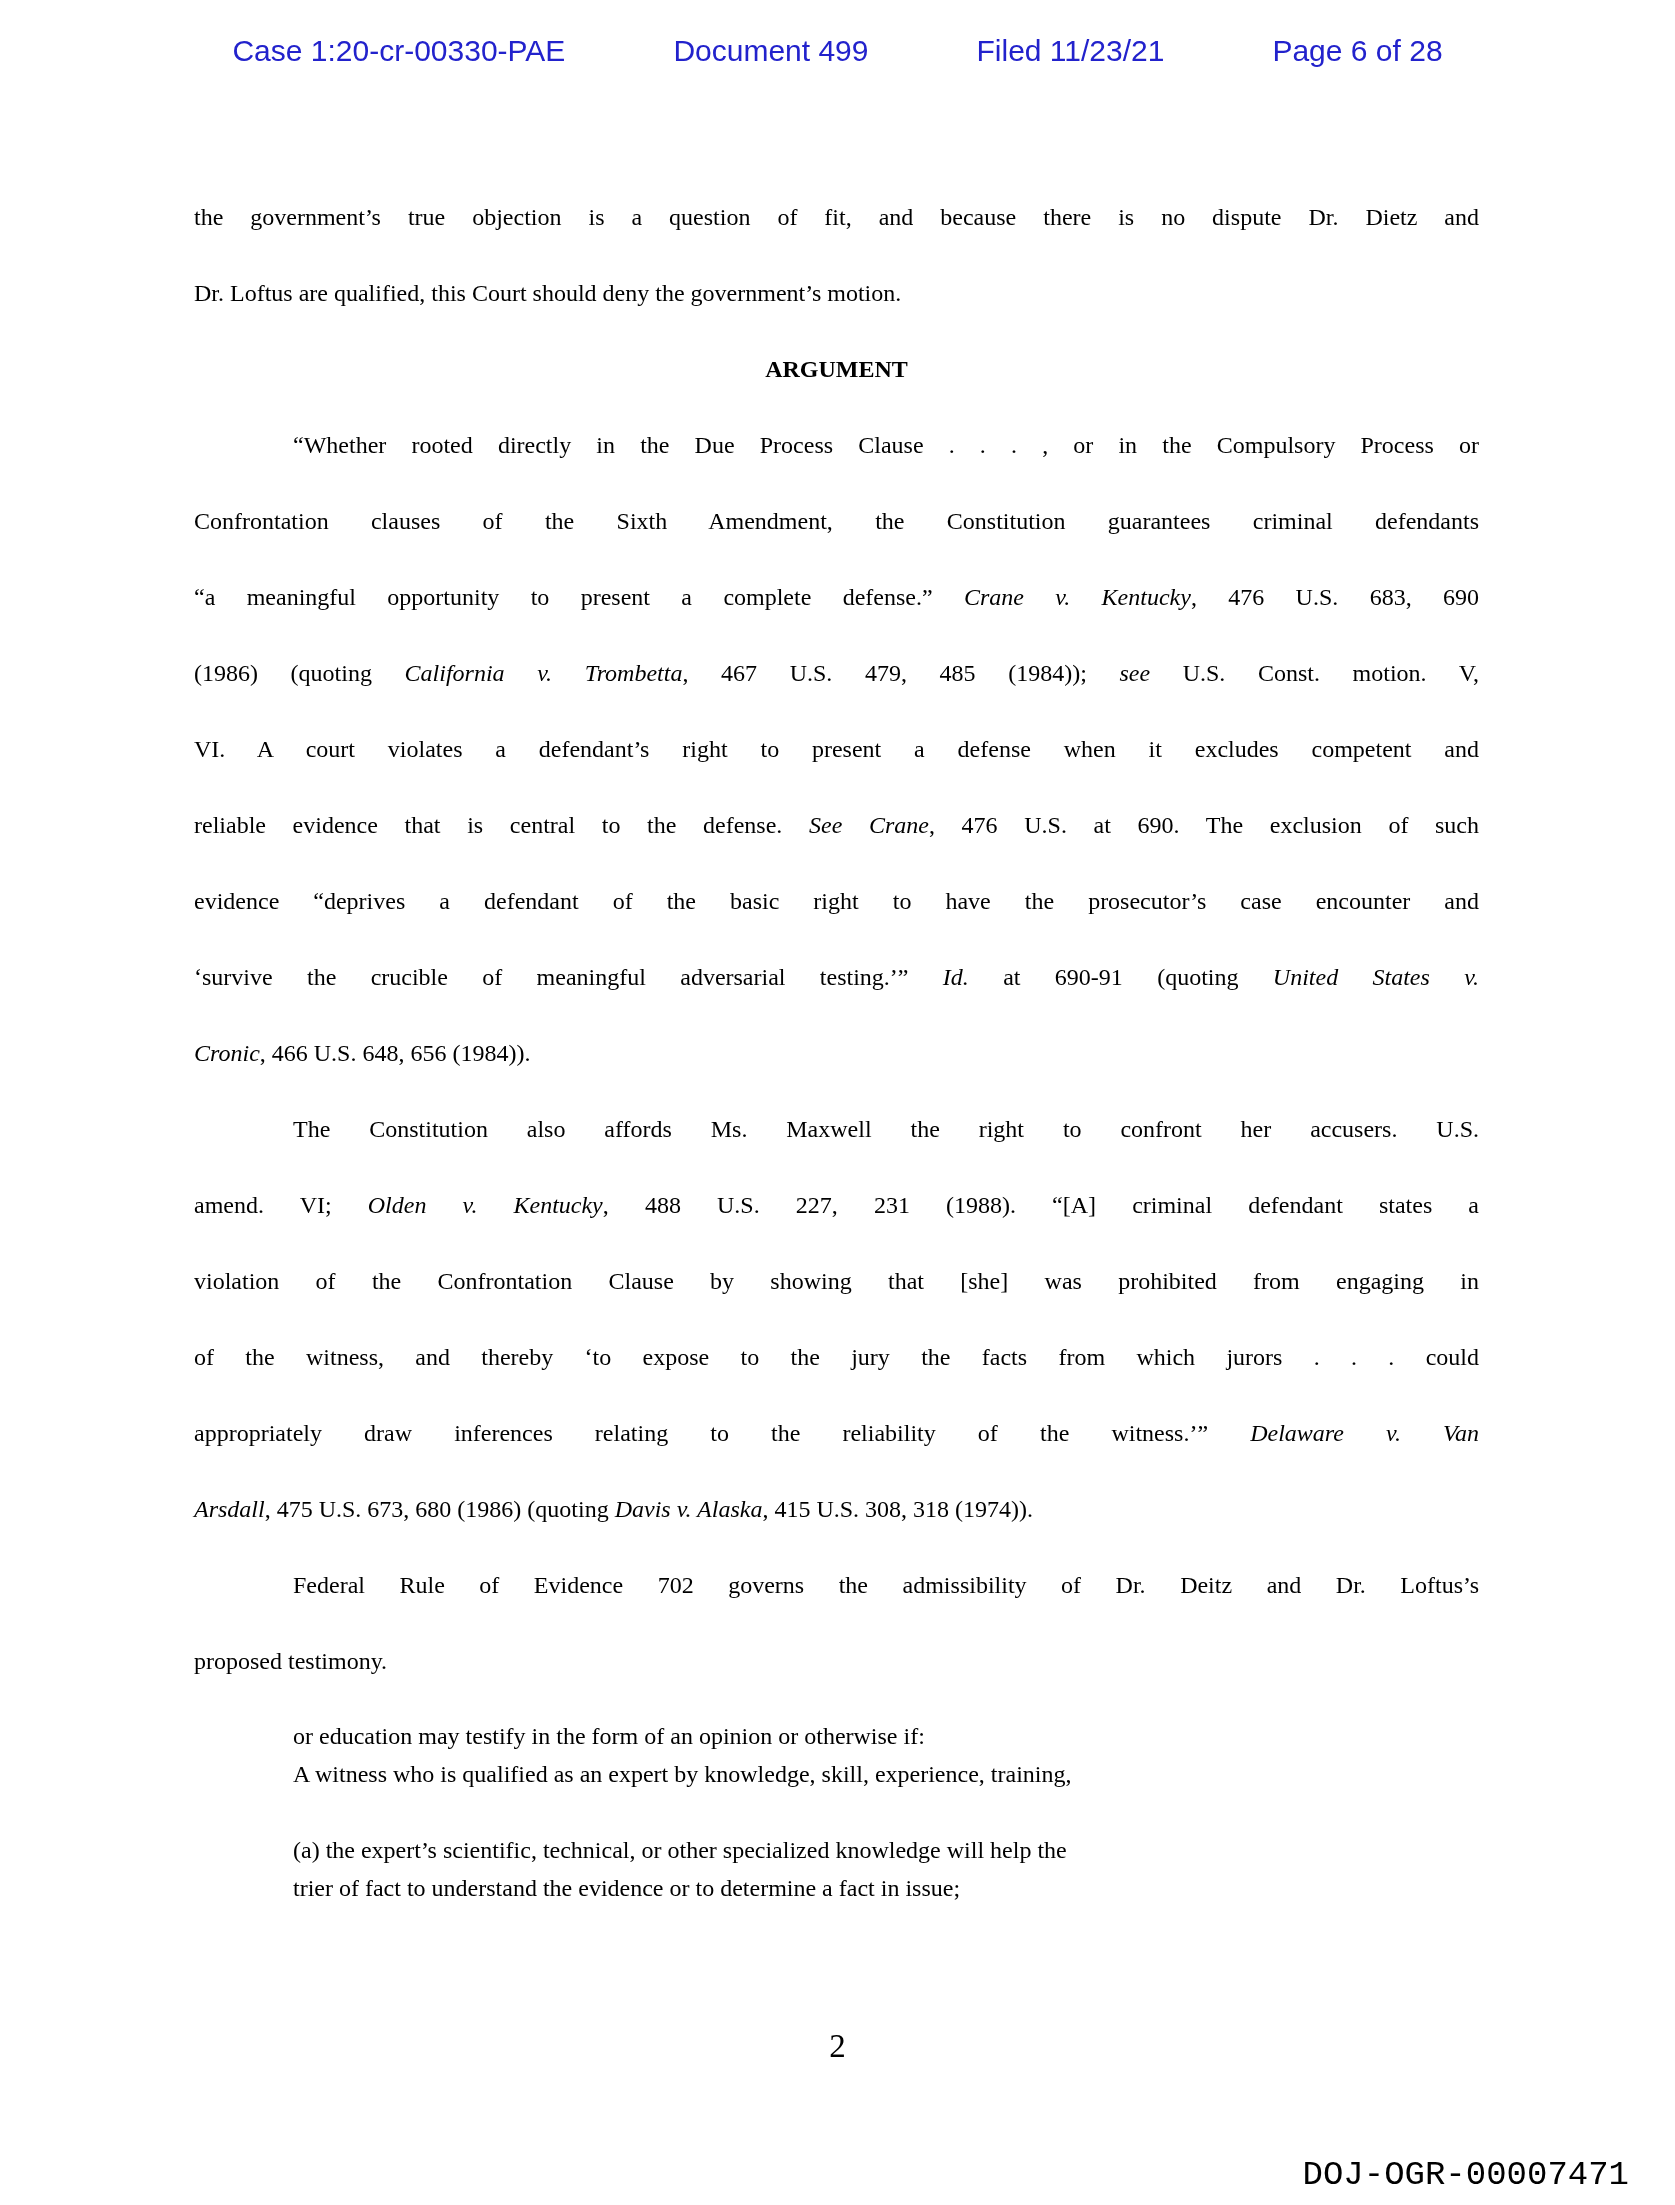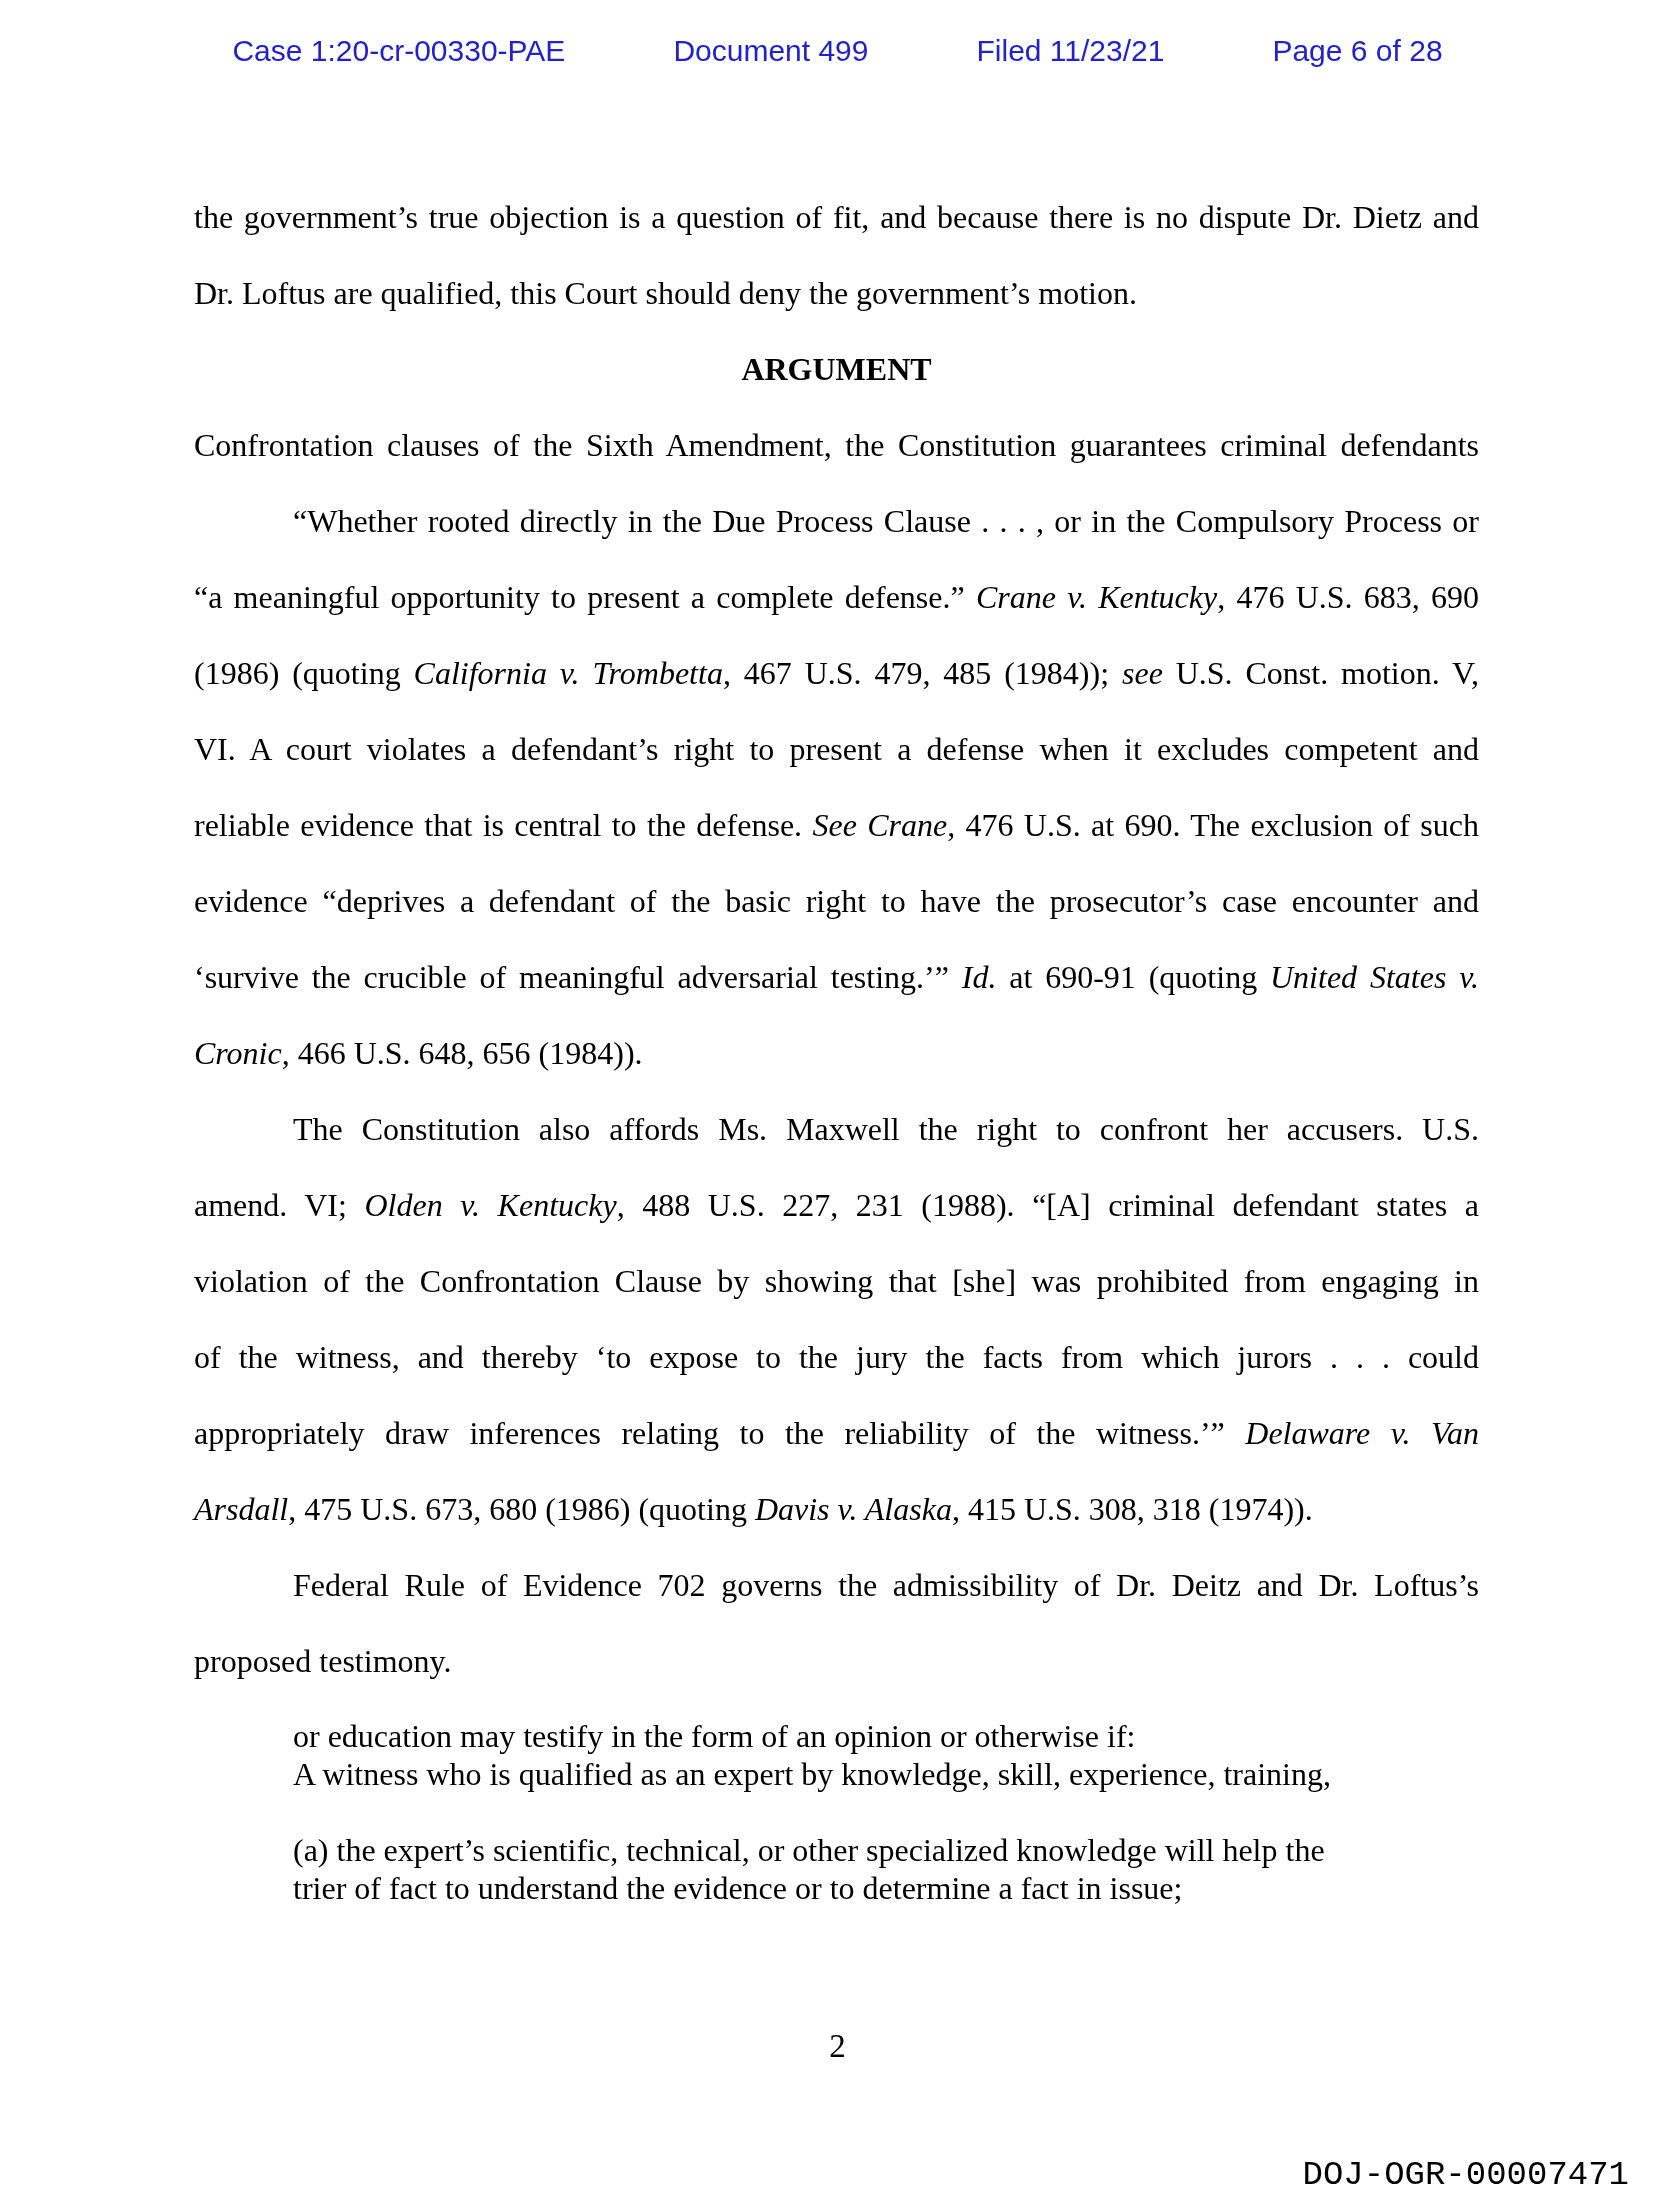--- a/index.html
+++ b/index.html
@@ -29,21 +29,21 @@
     font-size: 30px;
     color: #2222cc;
     white-space: nowrap;
   }
   
   .docbody {
     position: absolute;
     left: 194px;
     top: 179px;
     width: 1285px;
-    font-size: 32px;
+    font-size: 24px;
     line-height: 76px;
   }
   .line {
     height: 76px;
   }
   .just {
     text-align: justify;
     text-align-last: justify;
   }
   .indent {
@@ -99,22 +99,22 @@
     <span>Case 1:20-cr-00330-PAE</span>
     <span>Document 499</span>
     <span>Filed 11/23/21</span>
     <span>Page 6 of 28</span>
   </header>
 
   <main class="docbody">
       <div class="line just"><span>the government’s true objection is a question of fit, and because there is no dispute Dr. Dietz and</span></div>
       <div class="line"><span>Dr. Loftus are qualified, this Court should deny the government’s motion.</span></div>
       <div class="line heading">ARGUMENT</div>
+      <div class="line just indent"><span>“Whether rooted directly in the Due Process Clause . . . , or in the Compulsory Process or</span></div>
       <div class="line just"><span>Confrontation clauses of the Sixth Amendment, the Constitution guarantees criminal defendants</span></div>
-      <div class="line just indent"><span>“Whether rooted directly in the Due Process Clause . . . , or in the Compulsory Process or</span></div>
       <div class="line just"><span>“a meaningful opportunity to present a complete defense.” </span><span class="it">Crane v. Kentucky</span><span>, 476 U.S. 683, 690</span></div>
       <div class="line just"><span>(1986) (quoting </span><span class="it">California v. Trombetta</span><span>, 467 U.S. 479, 485 (1984)); </span><span class="it">see</span><span> U.S. Const. motion. V,</span></div>
       <div class="line just"><span>VI. A court violates a defendant’s right to present a defense when it excludes competent and</span></div>
       <div class="line just"><span>reliable evidence that is central to the defense. </span><span class="it">See Crane</span><span>, 476 U.S. at 690. The exclusion of such</span></div>
       <div class="line just"><span>evidence “deprives a defendant of the basic right to have the prosecutor’s case encounter and</span></div>
       <div class="line just"><span>‘survive the crucible of meaningful adversarial testing.’” </span><span class="it">Id.</span><span> at 690-91 (quoting </span><span class="it">United States v.</span></div>
       <div class="line"><span class="it">Cronic</span><span>, 466 U.S. 648, 656 (1984)).</span></div>
       <div class="line just indent"><span>The Constitution also affords Ms. Maxwell the right to confront her accusers. U.S.</span></div>
       <div class="line just"><span>amend. VI; </span><span class="it">Olden v. Kentucky</span><span>, 488 U.S. 227, 231 (1988). “[A] criminal defendant states a</span></div>
       <div class="line just"><span>violation of the Confrontation Clause by showing that [she] was prohibited from engaging in</span></div>

